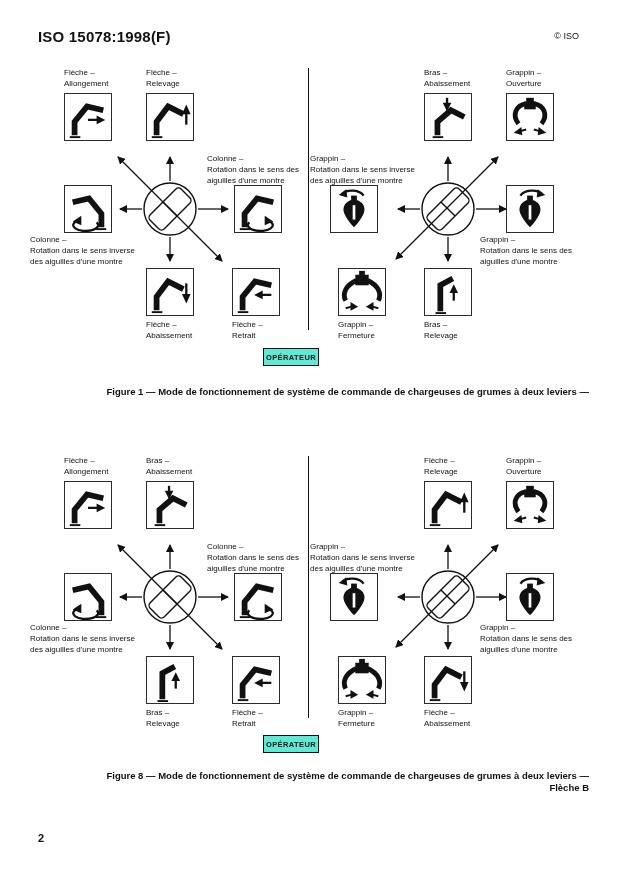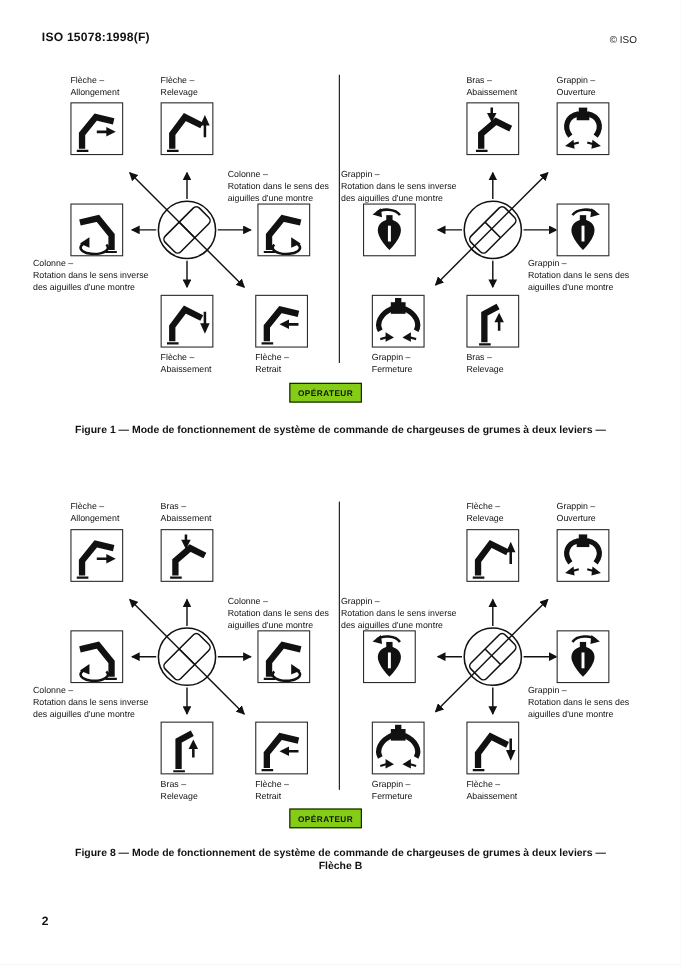--- a/index.html
+++ b/index.html
@@ -1,28 +1,28 @@
 <!DOCTYPE html>
 <html><head>
 <meta charset="utf-8">
 <style>
   html,body{margin:0;padding:0;background:#e8e8e8;}
   .page{position:relative;width:619px;height:877px;background:#fff;overflow:hidden;
         font-family:"Liberation Sans","DejaVu Sans",sans-serif;color:#111;}
-  .hdr-left{position:absolute;left:38px;top:28px;font-size:11px;font-weight:bold;letter-spacing:.2px;}
+  .hdr-left{position:absolute;left:38px;top:28px;font-size:15px;font-weight:bold;letter-spacing:.2px;}
   .hdr-right{position:absolute;right:40px;top:31px;font-size:9px;}
   .diagram{position:absolute;width:276px;height:300px;}
   .connectors{position:absolute;left:0;top:0;width:276px;height:300px;}
   .box{position:absolute;width:48px;height:48px;border:1.5px solid #2b2b2b;background:#fff;box-sizing:border-box;}
   .box svg{width:100%;height:100%;display:block;}
   .lbl{position:absolute;font-size:8px;line-height:11px;white-space:nowrap;}
   .divider{position:absolute;width:1px;background:#111;}
-  .op-box{position:absolute;width:66px;height:18px;border:1.5px solid #111;background:#84cc16;box-sizing:border-box;
+  .op-box{position:absolute;width:56px;height:18px;border:1.5px solid #111;background:#5eead4;box-sizing:border-box;
           display:flex;align-items:center;justify-content:center;font-size:7.5px;font-weight:bold;letter-spacing:.4px;}
-  .caption{position:absolute;left:30px;width:559px;text-align:center;font-weight:bold;font-size:9.5px;line-height:11.5px;}
+  .caption{position:absolute;left:30px;width:559px;text-align:right;font-weight:bold;font-size:9.5px;line-height:11.5px;}
   .pagenum{position:absolute;left:38px;top:832px;font-size:11px;font-weight:bold;}
   .stroke{stroke:#111;fill:none;}
   .fill{fill:#111;}
 </style>
 </head>
 <body>
 
 <svg width="0" height="0" style="position:absolute" aria-hidden="true">
 <defs>
   <symbol id="sym-boom-extend" viewBox="0 0 48 48">

